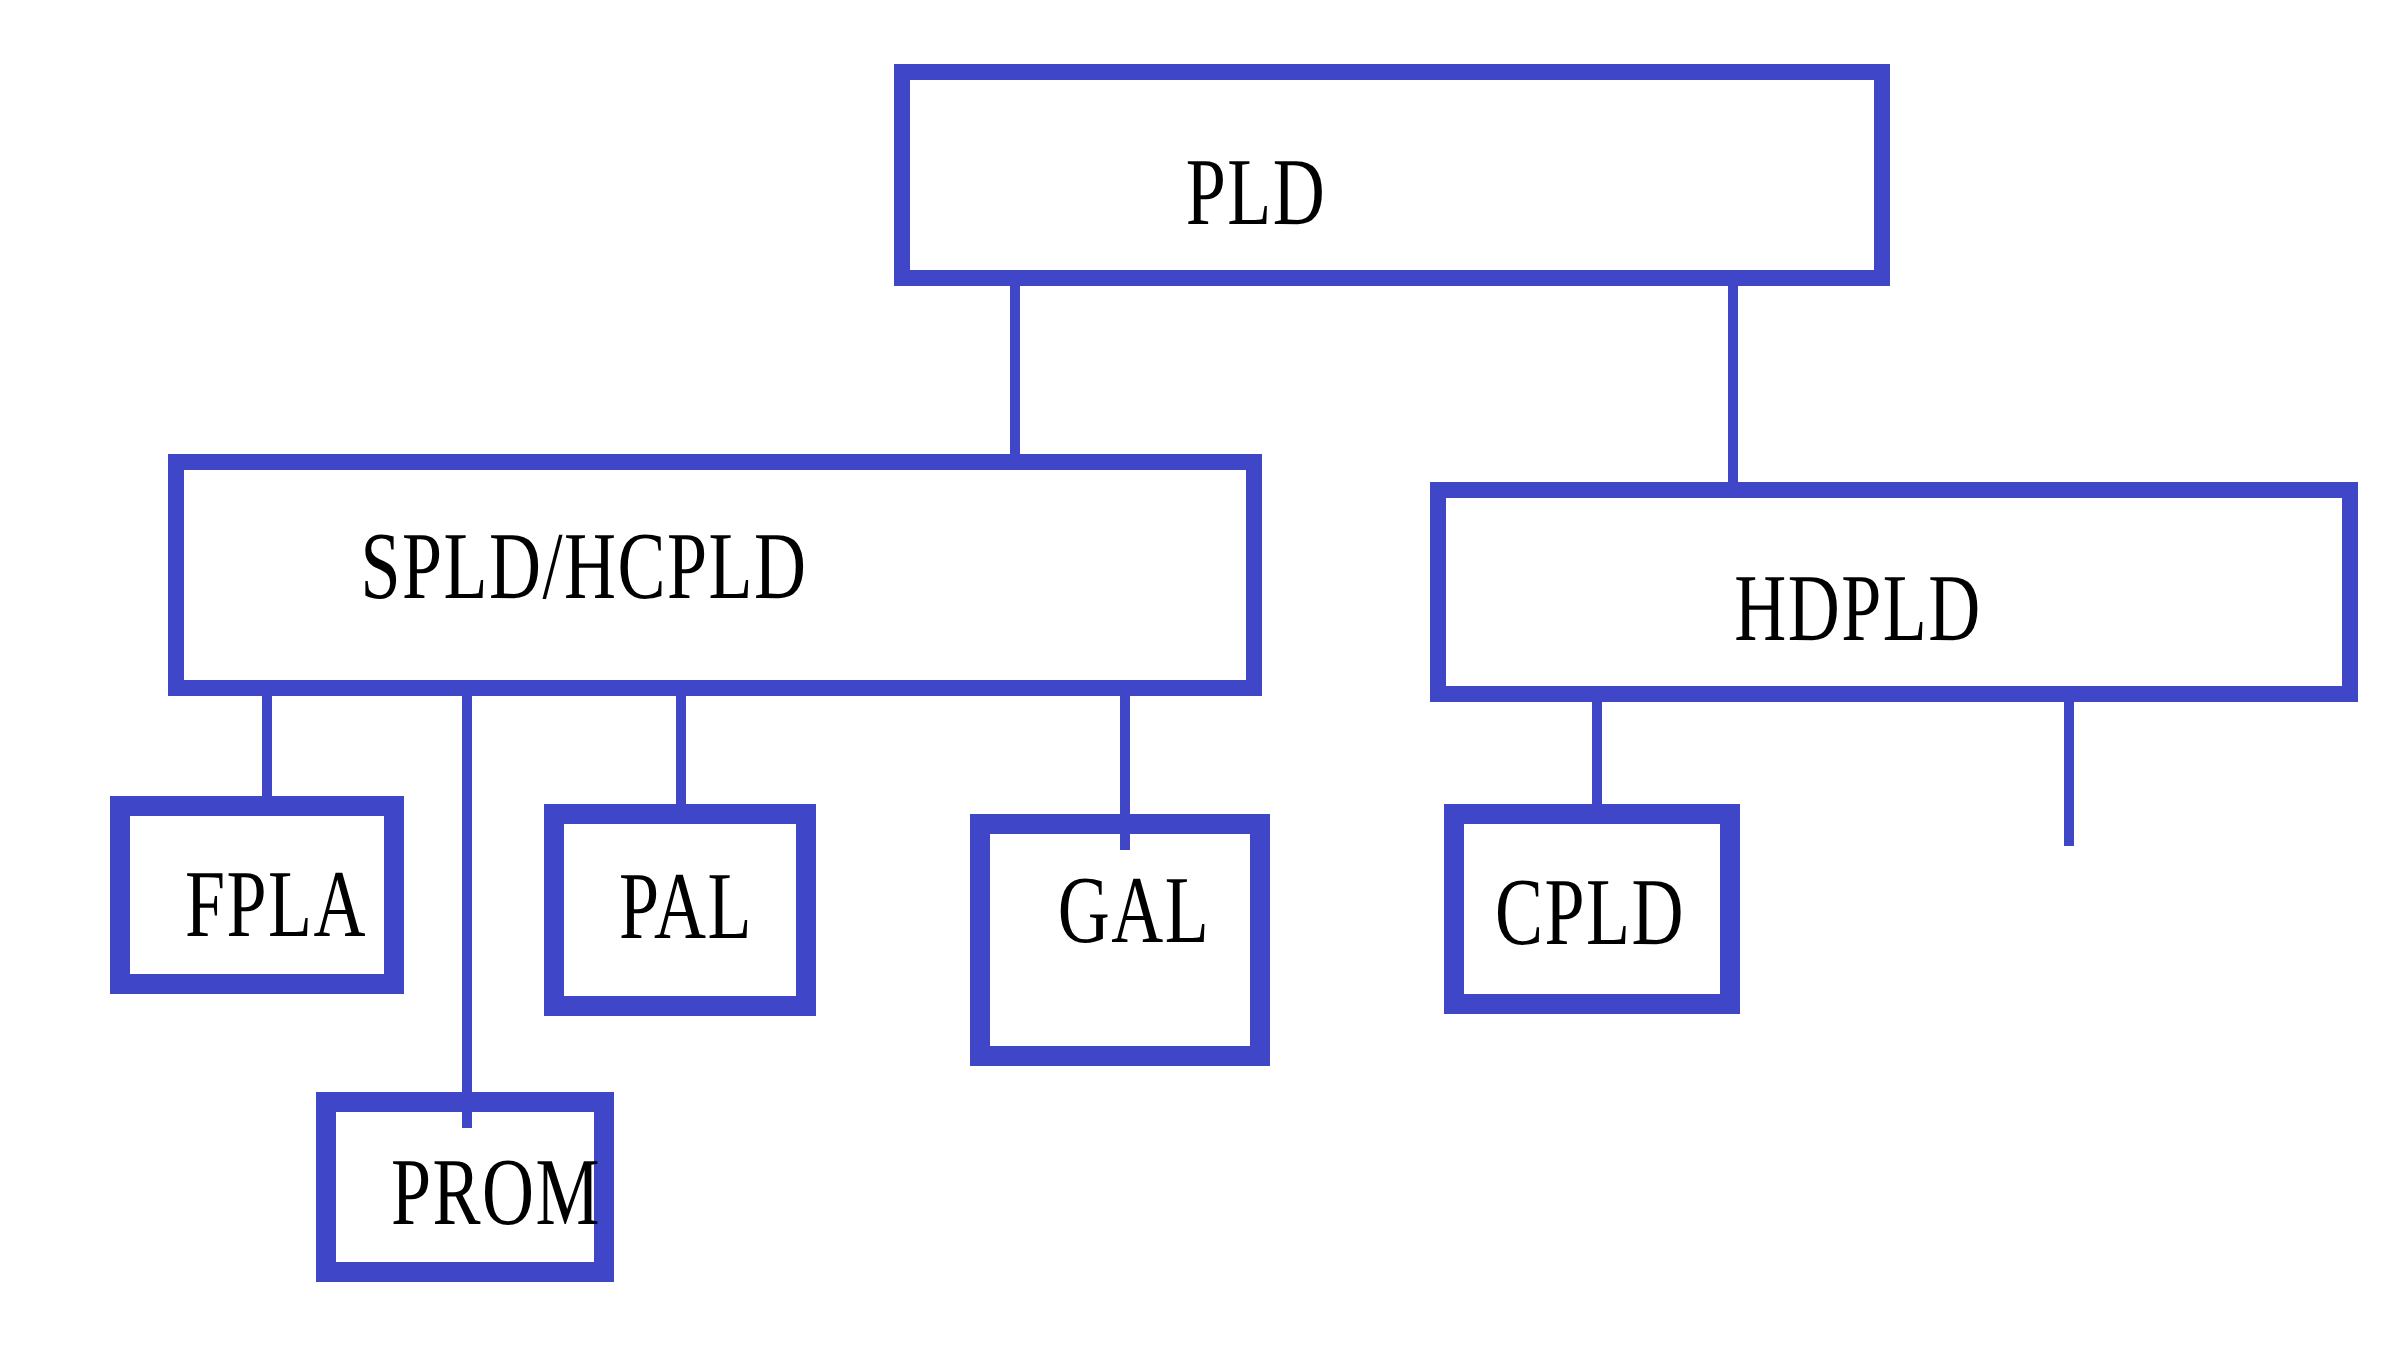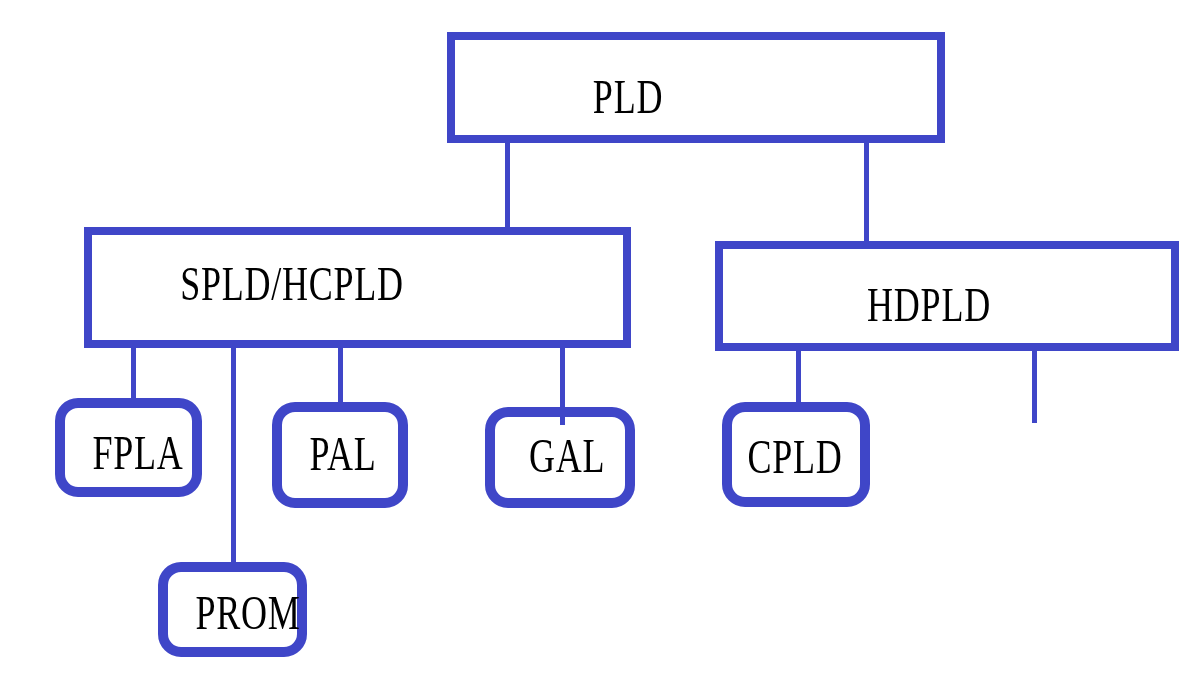--- a/index.html
+++ b/index.html
@@ -21,21 +21,21 @@
     font-family: "Liberation Serif", "DejaVu Serif", serif;
     color: var(--text);
   }
   .node {
     position: absolute;
     box-sizing: border-box;
     background: #ffffff;
     border: 8px solid var(--line);
     z-index: 1;
   }
-  .node.small { border-width: 10px; border-radius: 23px; }
+  .node.small { border-width: 10px; }
   .label {
     position: absolute;
     transform: translate(-50%, -50%) scaleX(0.75);
     font-size: 48px;
     line-height: 1;
     letter-spacing: 1px;
     white-space: nowrap;
     color: var(--text);
   }
   .edge {
@@ -54,30 +54,30 @@
 
   .node-hdpld { left: 715px; top: 241px; width: 464px; height: 110px; padding-left: 31px; }
   .node-hdpld .label { left: 206px; top: 56px; }
 
   .node-fpla  { left:  55px; top: 398px; width: 147px; height:  99px; }
   .node-fpla  .label { left: 73px; top: 45px; }
 
   .node-pal   { left: 272px; top: 402px; width: 136px; height: 106px; }
   .node-pal   .label { left: 61px; top: 42px; }
 
-  .node-gal   { left: 485px; top: 407px; width: 150px; height: 101px; }
+  .node-gal   { left: 485px; top: 407px; width: 150px; height: 126px; }
   .node-gal   .label { left: 72px; top: 39px; }
 
   .node-cpld  { left: 722px; top: 402px; width: 148px; height: 105px; }
   .node-cpld  .label { left: 63px; top: 45px; }
 
   .node-fpga  { left: 970px; top: 408px; width: 140px; height: 102px; }
   .node-fpga  .label { left: 66px; top: 43px; }
 
-  .node-prom  { left: 158px; top: 562px; width: 149px; height:  95px; }
+  .node-prom  { left: 158px; top: 546px; width: 149px; height:  95px; }
   .node-prom  .label { left: 80px; top: 41px; }
 
   .edge-pld-spld   { left: 505px;  top: 141px; height:  90px; }
   .edge-pld-hdpld  { left: 864px;  top: 141px; height: 102px; }
   .edge-spld-fpla  { left: 131px;  top: 346px; height:  56px; }
   .edge-spld-prom  { left: 231px;  top: 346px; height: 218px; }
   .edge-spld-pal   { left: 338px;  top: 346px; height:  59px; }
   .edge-spld-gal   { left: 560px;  top: 346px; height:  79px; }
   .edge-hdpld-cpld { left: 796px;  top: 349px; height:  56px; }
   .edge-hdpld-fpga { left: 1032px; top: 349px; height:  74px; }

